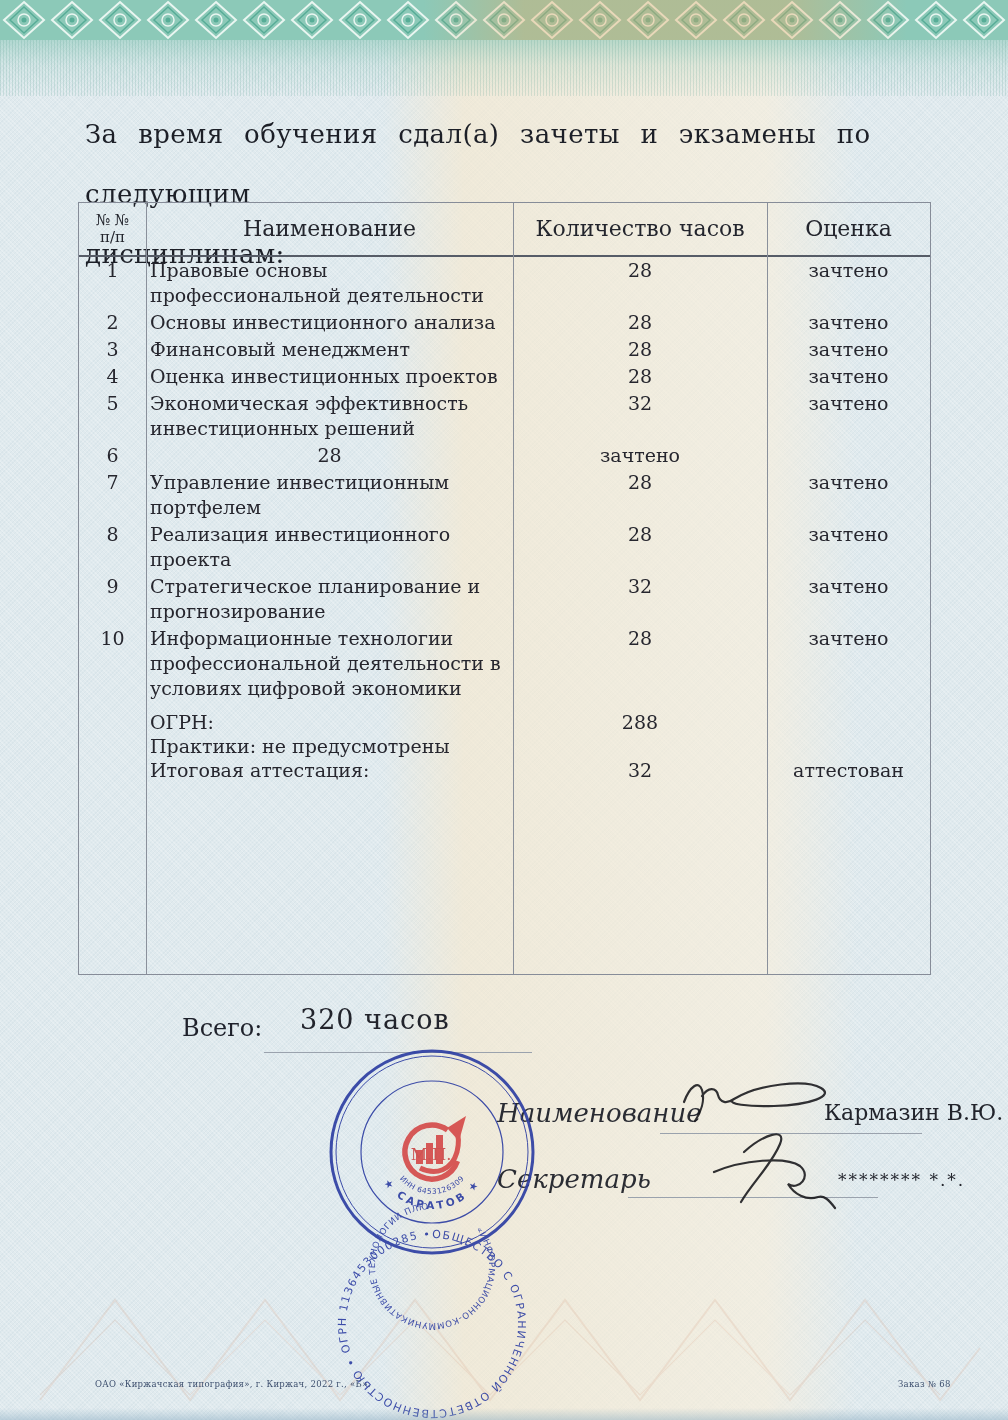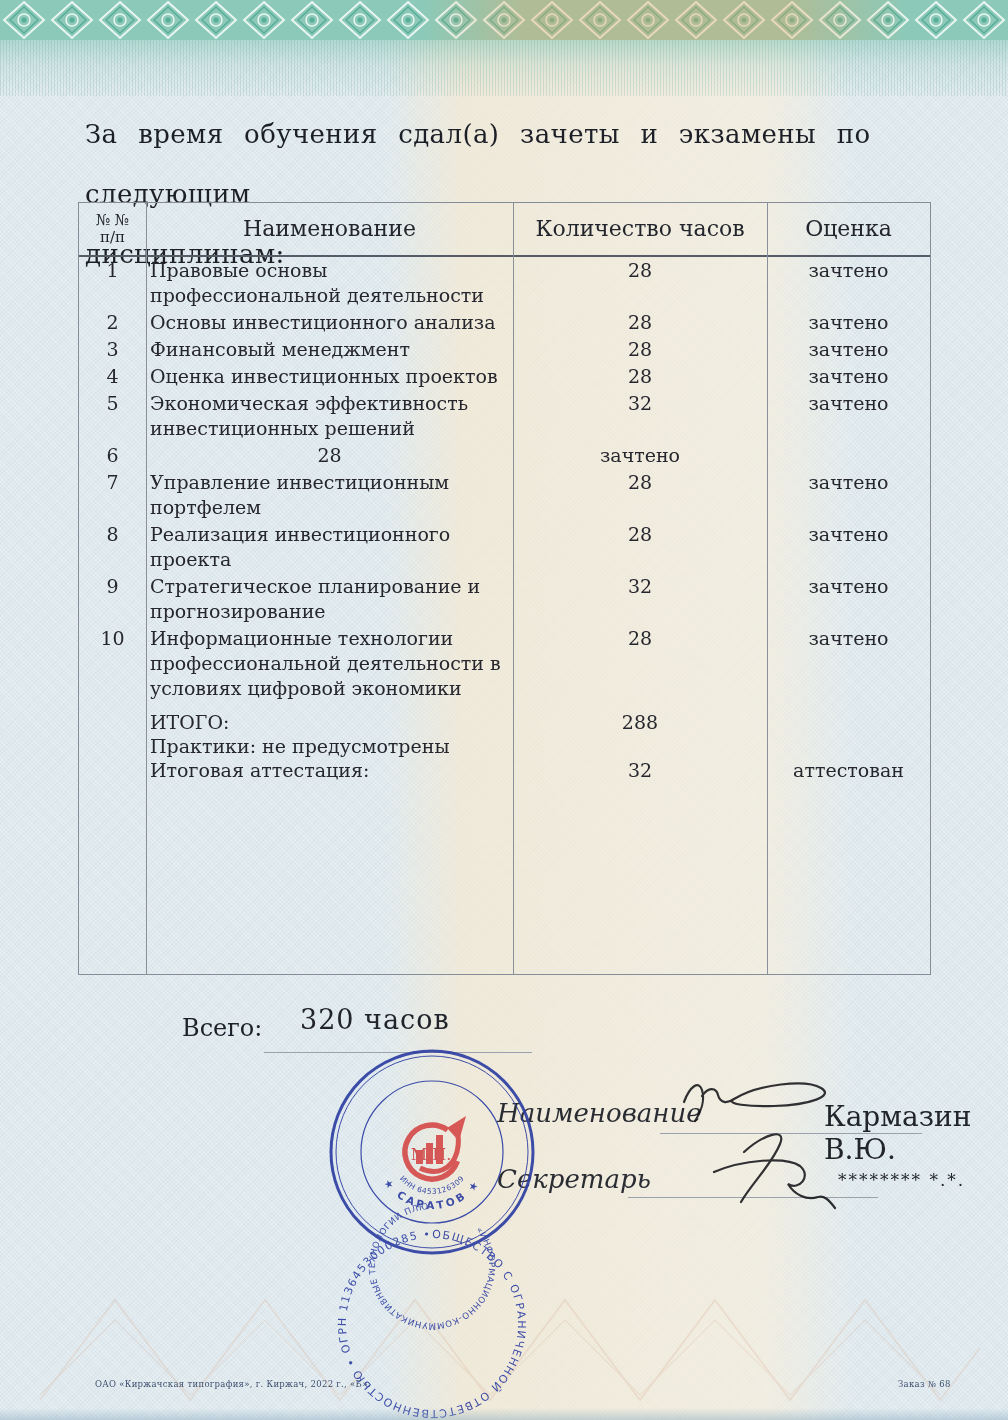--- a/index.html
+++ b/index.html
@@ -44,21 +44,21 @@
   .vsego-label{position:absolute;left:182px;top:1014px;font-size:24px;color:#1e212b;}
   .vsego-value{position:absolute;left:300px;top:1004px;font-size:27px;letter-spacing:1px;color:#22242c;}
   .vsego-line{position:absolute;left:264px;top:1052px;width:268px;height:1px;background:#9aa2ad;}
   
   .sig-label{position:absolute;font-style:italic;font-size:26px;color:#2a2c33;}
   .lbl-dir{left:497px;top:1098px;}
   .lbl-sec{left:497px;top:1164px;text-align:center;}
   .sig-line{position:absolute;height:1px;background:#9aa2ad;}
   .line-dir{left:660px;top:1133px;width:262px;}
   .line-sec{left:628px;top:1197px;width:250px;}
-  .sig-name{position:absolute;font-size:28px;color:#22242c;}
+  .sig-name{position:absolute;font-size:22px;color:#22242c;}
   .name-dir{left:824px;top:1100px;}
   .name-sec{left:838px;top:1170px;font-size:17px;letter-spacing:2px;}
   
   .overlay{position:absolute;left:0;top:0;pointer-events:none;}
   
   .footer-left{position:absolute;left:95px;top:1379px;font-size:8.5px;color:#3d4f6e;letter-spacing:.3px;}
   .footer-right{position:absolute;left:898px;top:1379px;font-size:8.5px;color:#3d4f6e;letter-spacing:.3px;}
 </style>
 </head>
 <body>
@@ -170,21 +170,21 @@
   <div class="trow grid4">
     <div class="num">10</div>
     <div class="name">Информационные технологии профессиональной деятельности в условиях цифровой экономики</div>
     <div class="hours">28</div>
     <div class="grade">зачтено</div>
   </div>
 </div>
     <div id="totals" class="totals">
   <div class="trow grid4">
     <div class="num"></div>
-    <div class="name">ИТОГО:</div>
+    <div class="name">ОГРН:</div>
     <div class="hours">288</div>
     <div class="grade"></div>
   </div>
 
   <div class="trow grid4">
     <div class="num"></div>
     <div class="name">Практики: не предусмотрены</div>
     <div class="hours"></div>
     <div class="grade"></div>
   </div>

